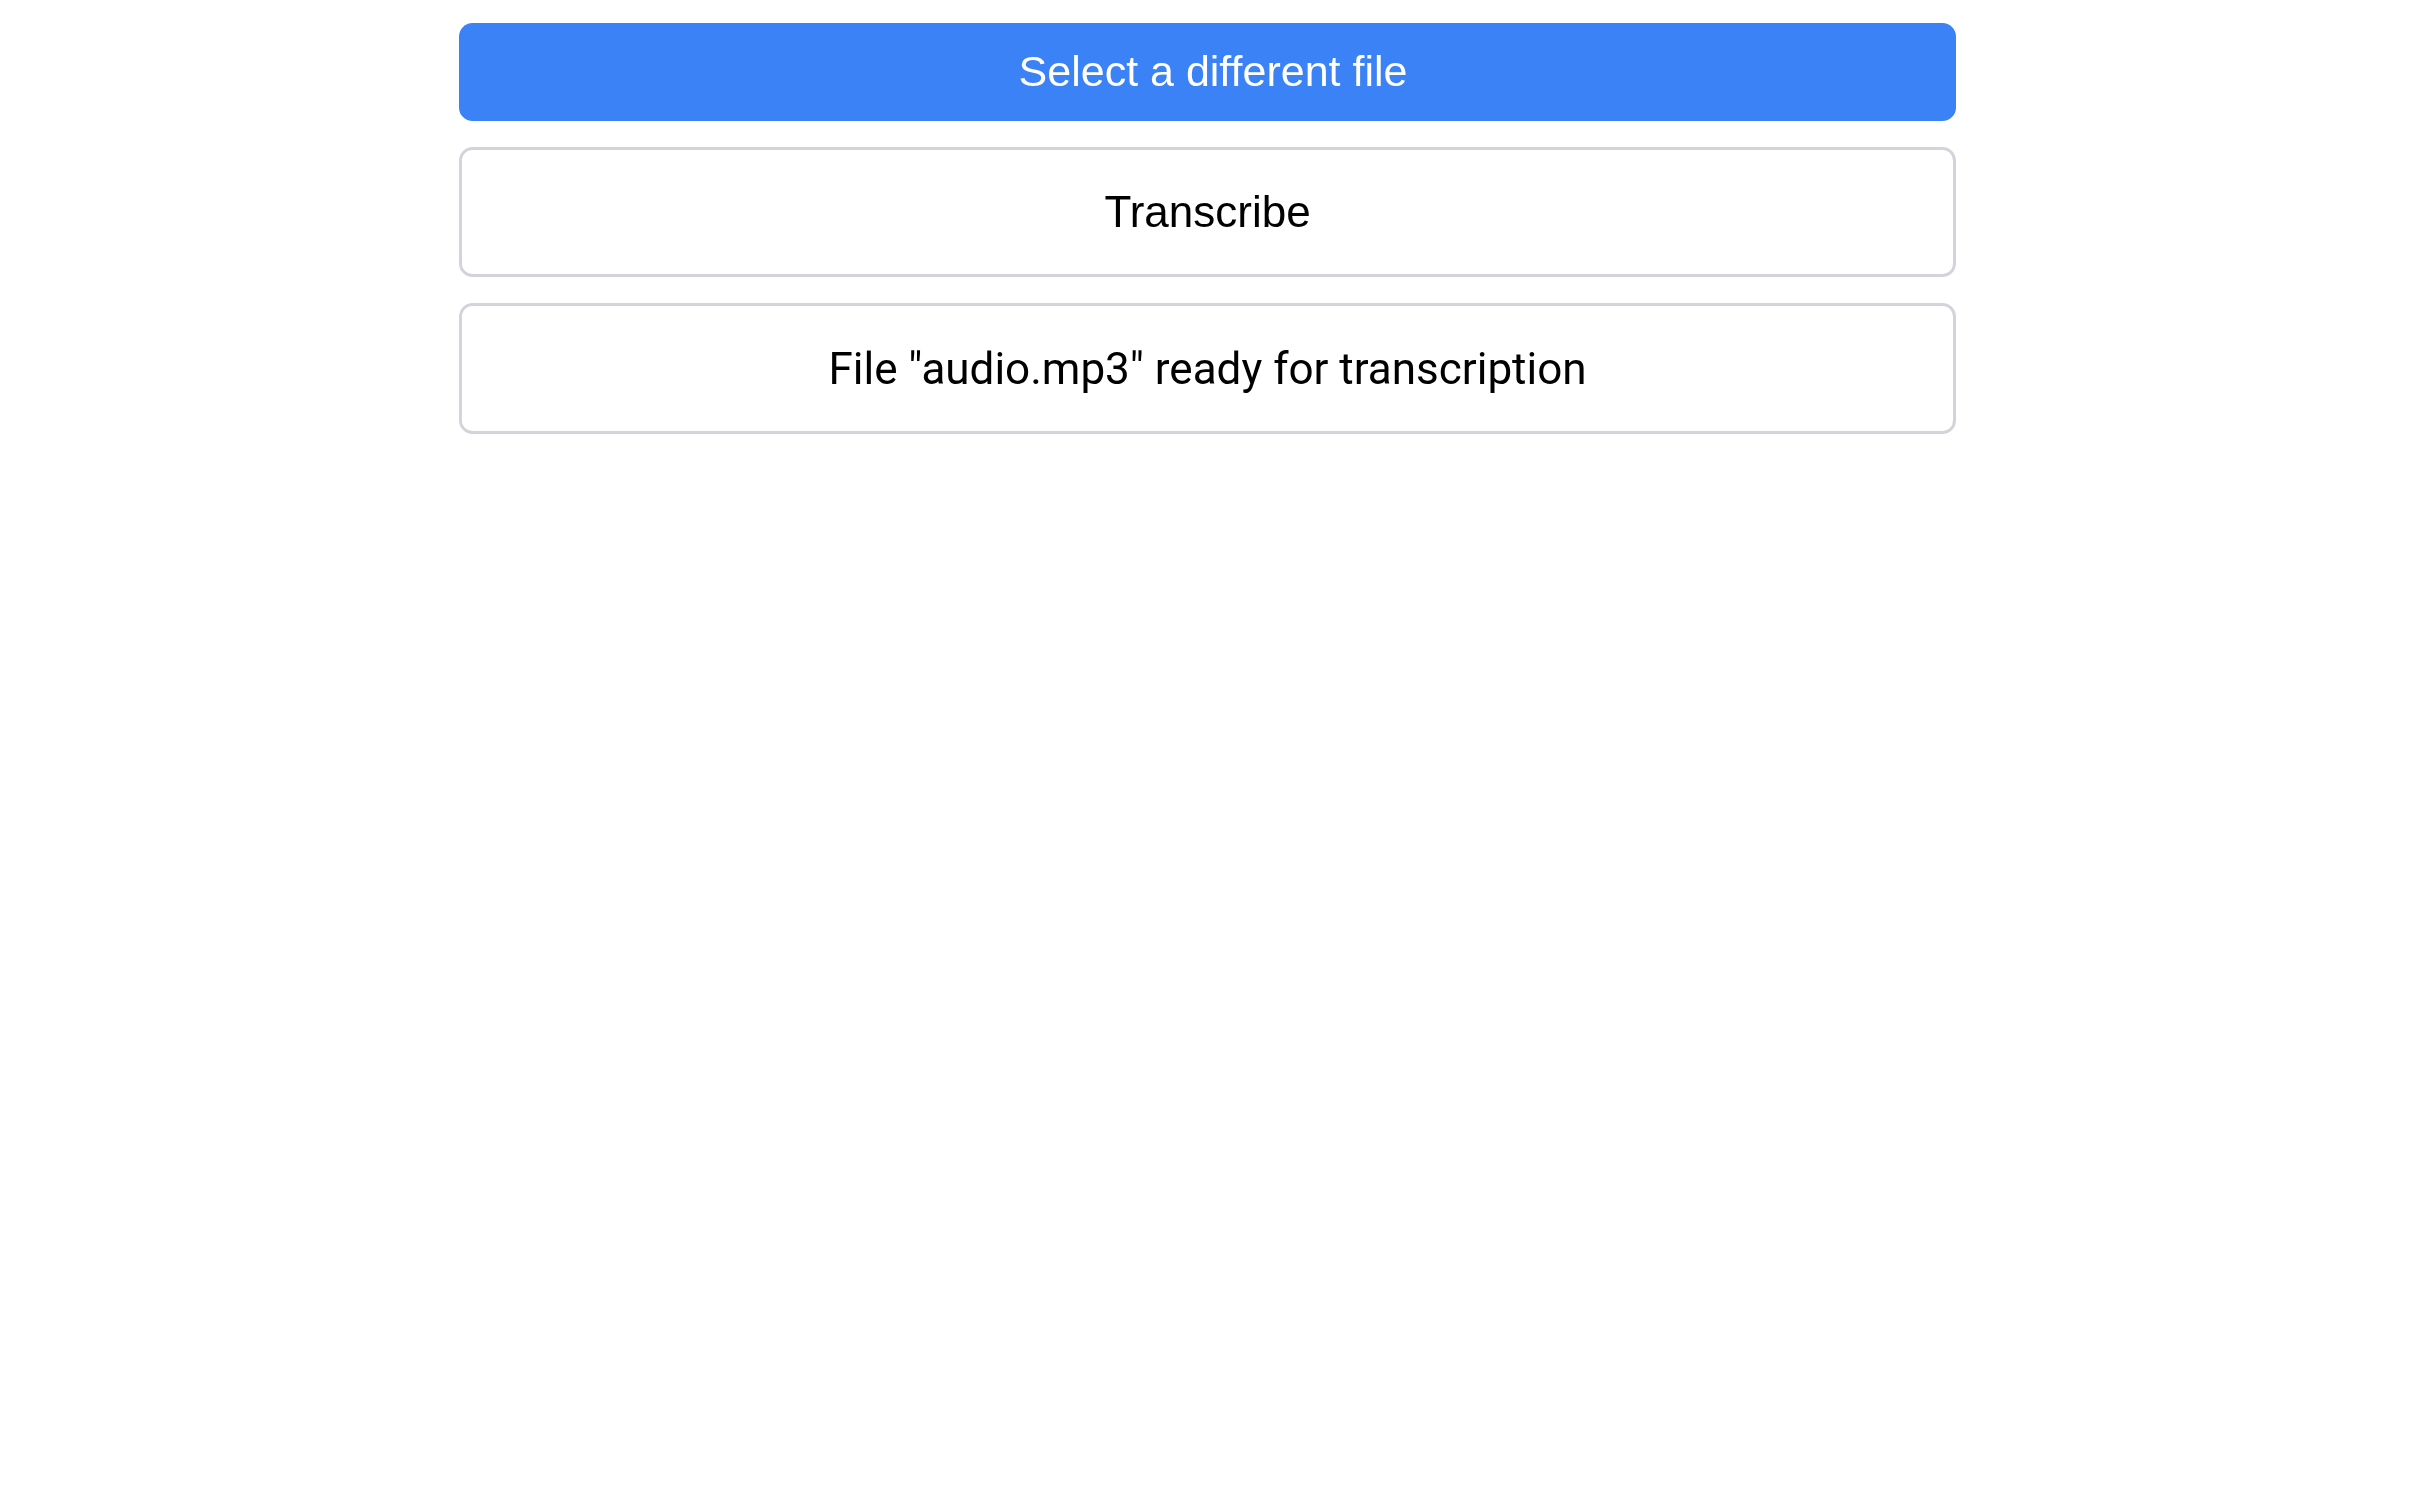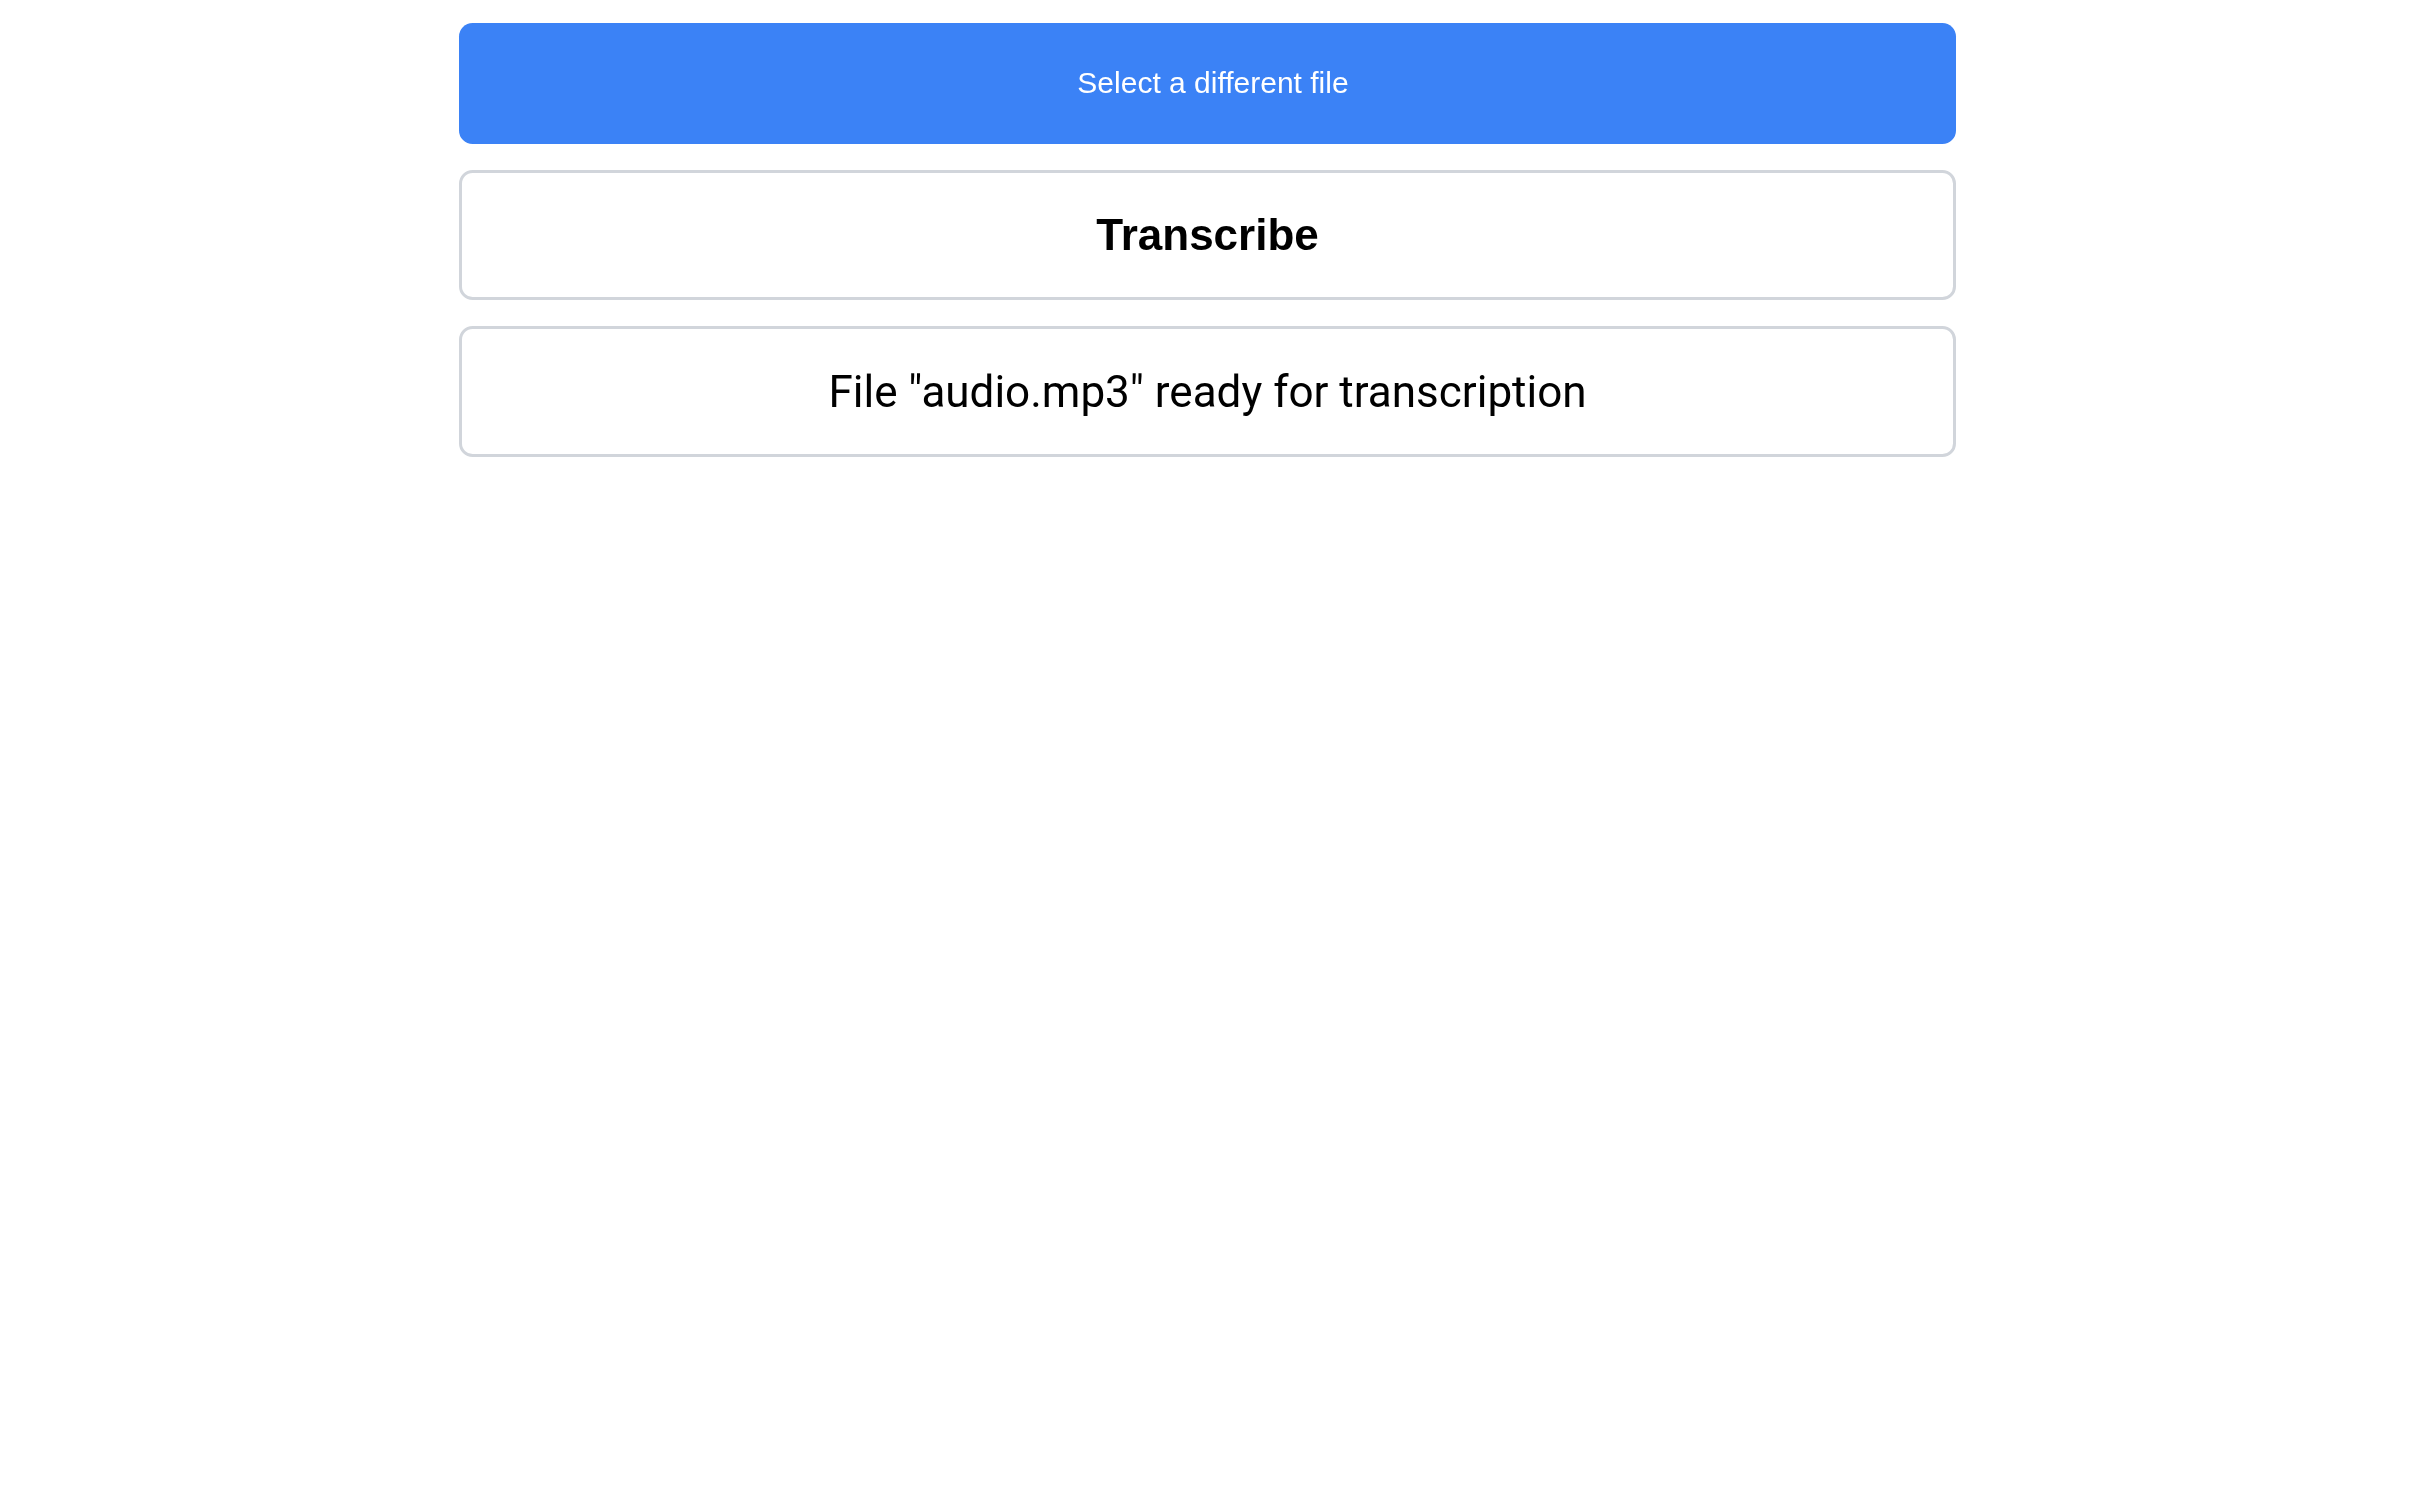--- a/index.html
+++ b/index.html
@@ -19,38 +19,38 @@
       margin-left: 459px;
       display: flex;
       flex-direction: column;
       gap: 26.4px;
     }
     .btn-primary {
       background: #3b82f6;
       color: #ffffff;
       border: none;
       border-radius: 13.6px;
-      height: 121px;
-      font-size: 30px;
+      height: 98px;
+      font-size: 43px;
       font-weight: 400;
       cursor: pointer;
       text-align: center;
       display: flex;
       align-items: center;
       justify-content: center;
       padding-left: 11px;
     }
     .btn-secondary {
       background: #ffffff;
       color: #000000;
       border: 3px solid #d1d5db;
       border-radius: 13.6px;
       height: 130px;
       font-size: 44px;
-      font-weight: 700;
+      font-weight: 400;
       cursor: pointer;
       text-align: center;
       display: flex;
       align-items: center;
       justify-content: center;
     }
     .status-box {
       background: #ffffff;
       color: #000000;
       border: 3px solid #d1d5db;

